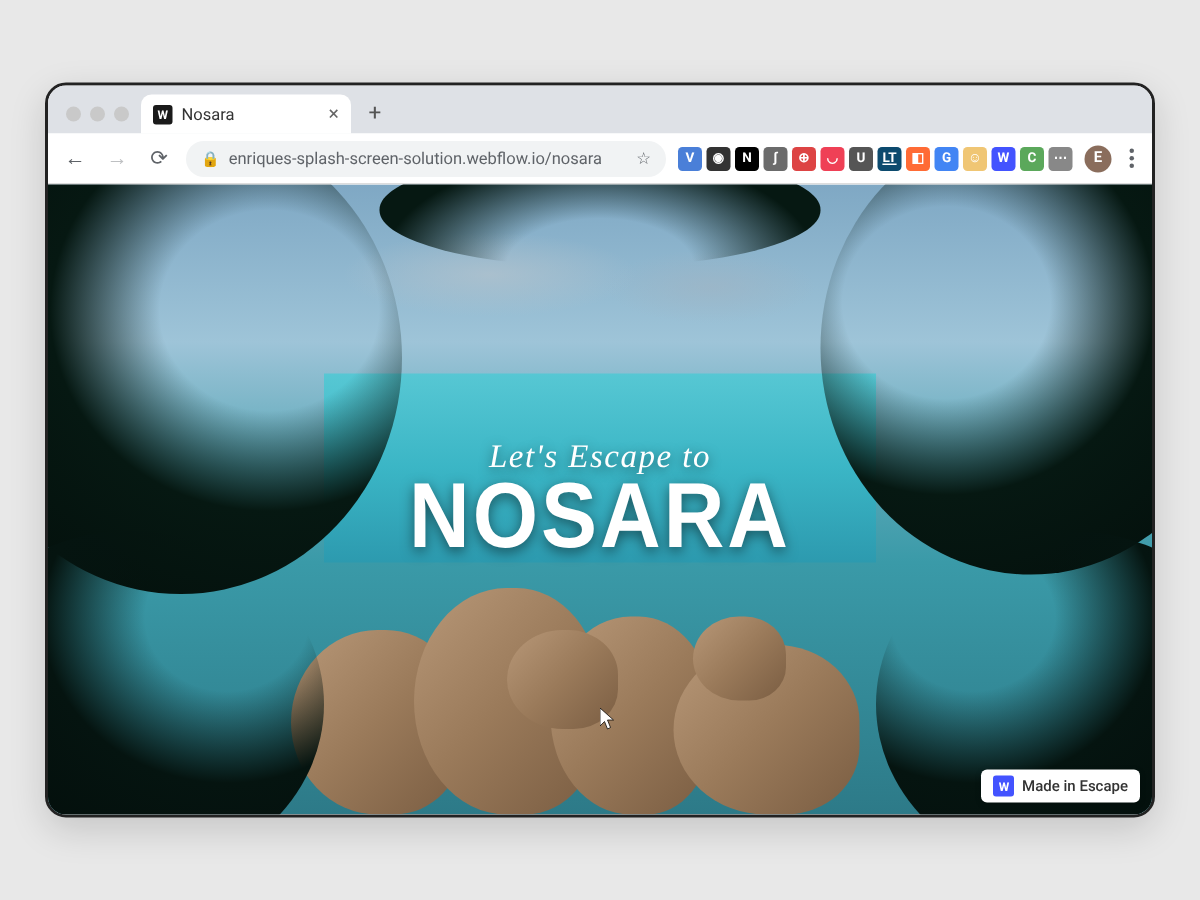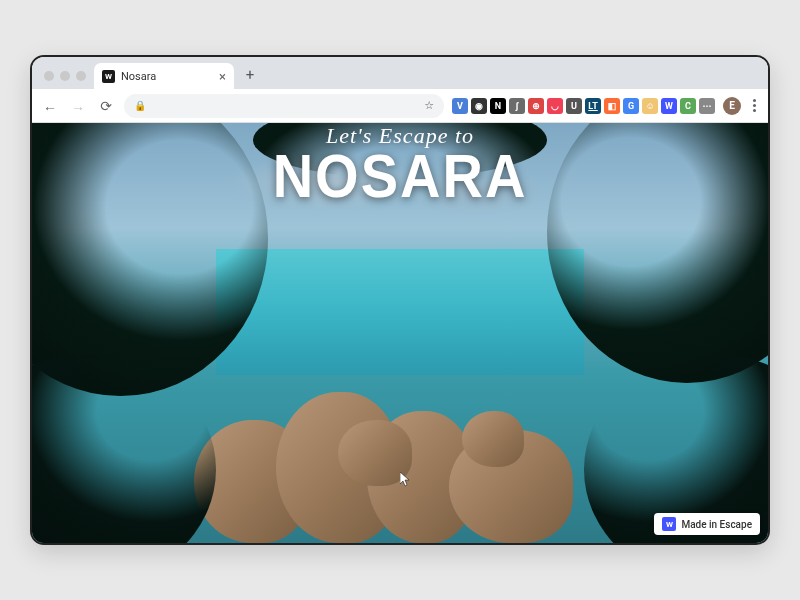--- a/index.html
+++ b/index.html
@@ -31,21 +31,21 @@
 .r4{bottom:0;right:8%;width:30%;height:60%}
 .r5{bottom:30%;left:35%;width:18%;height:35%}
 .r6{bottom:40%;right:20%;width:15%;height:30%}
 .foliage{position:absolute;inset:0;pointer-events:none}
 .leaf{position:absolute;background:radial-gradient(circle,#0a1f1a 0%,#051410 70%);border-radius:50%}
 .fl{top:-10%;left:-8%;width:40%;height:75%;background:radial-gradient(ellipse at 70% 40%,transparent 0%,transparent 25%,#061812 50%,#030d0a 100%)}
 .fr{top:-10%;right:-8%;width:38%;height:72%;background:radial-gradient(ellipse at 30% 40%,transparent 0%,transparent 25%,#061812 50%,#030d0a 100%)}
 .fbl{bottom:-10%;left:-10%;width:35%;height:55%;background:radial-gradient(ellipse at 75% 25%,transparent 0%,transparent 20%,#051410 45%,#020a08 100%)}
 .fbr{bottom:-10%;right:-10%;width:35%;height:55%;background:radial-gradient(ellipse at 25% 25%,transparent 0%,transparent 20%,#051410 45%,#020a08 100%)}
 .ft{top:-5%;left:30%;width:40%;height:18%;background:radial-gradient(ellipse at 50% 100%,transparent 30%,#061812 70%)}
-.hero{position:absolute;inset:0;display:flex;flex-direction:column;align-items:center;color:#fff;text-shadow:0 2px 8px rgba(0,0,0,.5)}
+.hero{position:absolute;inset:0;display:flex;flex-direction:column;align-items:center;justify-content:center;color:#fff;text-shadow:0 2px 8px rgba(0,0,0,.5)}
 .tagline{font-family:"Brush Script MT",cursive;font-size:22px;font-style:italic;margin-bottom:-6px;letter-spacing:1px}
 .title{font-size:56px;font-weight:900;letter-spacing:2px;font-family:"Arial Black",sans-serif;transform:scaleY(1.1)}
 .badge{position:absolute;bottom:8px;right:8px;background:#fff;border-radius:4px;padding:4px 8px;display:flex;align-items:center;gap:5px;font-size:10px;color:#333;font-weight:500;box-shadow:0 1px 4px rgba(0,0,0,.2)}
 .badge-icon{width:14px;height:14px;background:#4353ff;border-radius:2px;display:flex;align-items:center;justify-content:center;color:#fff;font-size:8px;font-weight:bold}
 .cursor{position:absolute;bottom:55px;left:50%;width:12px;height:16px;pointer-events:none}
 .cursor svg{width:100%;height:100%}
 .menu-dots{display:flex;flex-direction:column;gap:2px;padding:0 4px}
 .menu-dots span{width:3px;height:3px;background:#5f6368;border-radius:50%}
 .avatar{width:18px;height:18px;border-radius:50%;background:#8a6d5c;color:#fff;display:flex;align-items:center;justify-content:center;font-size:10px;font-weight:bold}
 </style>
@@ -66,20 +66,21 @@
     </div>
     <div class="newtab">+</div>
   </div>
 
   <div class="addrbar">
     <div class="nav-btn">←</div>
     <div class="nav-btn" style="opacity:.4">→</div>
     <div class="nav-btn">⟳</div>
     <div class="addr">
       <span class="lock">🔒</span>
+      <span>enriques-splash-screen-solution.webflow.io/nosara</span>
       <span class="addr-star">☆</span>
     </div>
     <div class="ext" id="ext-tray">
         <div class="ext-icon" style="background: rgb(74, 127, 216);">V</div>
         <div class="ext-icon" style="background: rgb(51, 51, 51);">◉</div>
         <div class="ext-icon" style="background: rgb(0, 0, 0);">N</div>
         <div class="ext-icon" style="background: rgb(107, 107, 107);">∫</div>
         <div class="ext-icon" style="background: rgb(221, 68, 68);">⊕</div>
         <div class="ext-icon" style="background: rgb(239, 64, 86);">◡</div>
         <div class="ext-icon" style="background: rgb(85, 85, 85);">U</div>

